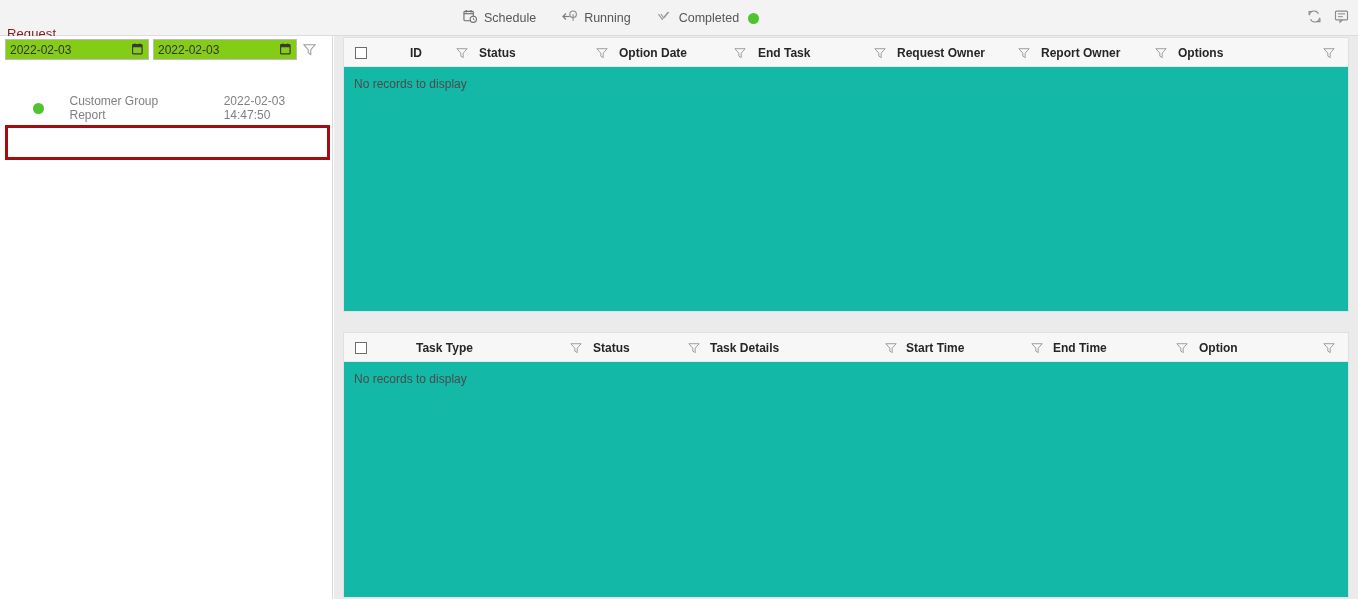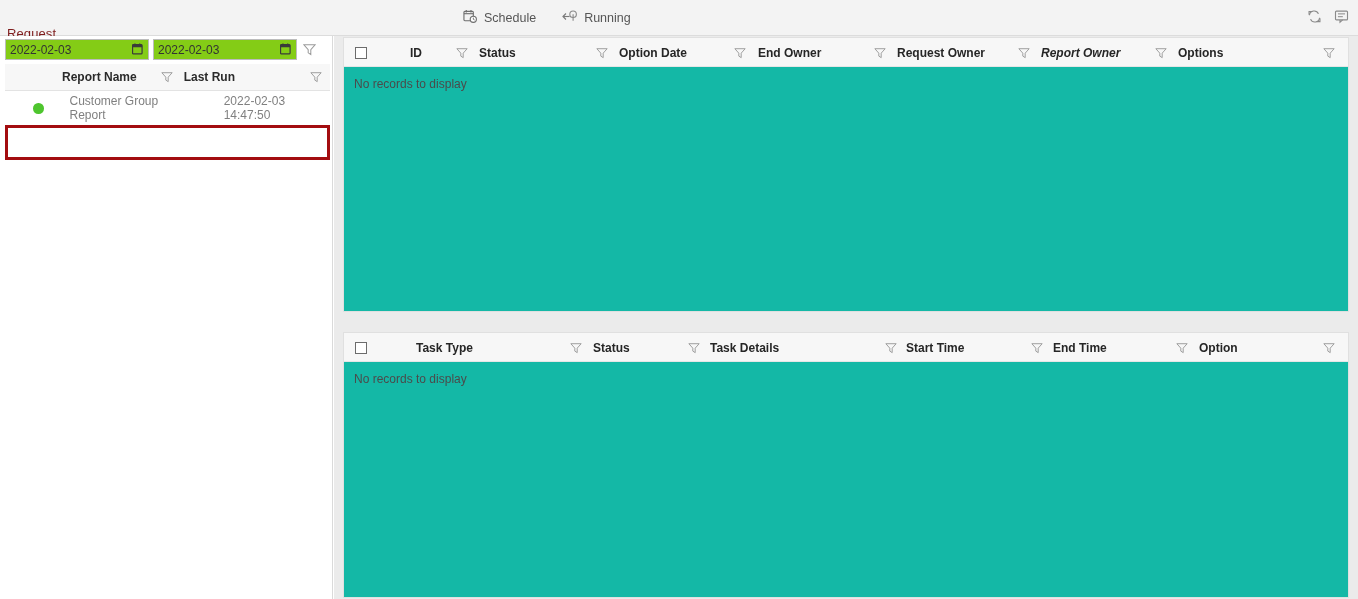--- a/index.html
+++ b/index.html
@@ -232,20 +232,31 @@
         <svg width="16" height="15" viewBox="0 0 17 16">
           <line x1="1" y1="8" x2="8" y2="8" stroke="#7a7a7a" stroke-width="1.2"></line>
           <polyline points="4.2,4.8 1,8 4.2,11.2" fill="none" stroke="#7a7a7a" stroke-width="1.2"></polyline>
           <circle cx="11.8" cy="5.6" r="3.5" fill="none" stroke="#8a8a8a" stroke-width="1.2"></circle>
           <line x1="11.8" y1="5.6" x2="11.8" y2="12.6" stroke="#8a8a8a" stroke-width="1.2"></line>
         </svg>
       </span>
       <span class="tlabel">Running</span>
     </div>
 
+    <div class="tab">
+      <span class="tab-icon">
+        <svg width="16" height="15" viewBox="0 0 17 16">
+          <polyline points="1.5,5.5 5.5,11 11.5,3.5" fill="none" stroke="#9a9a9a" stroke-width="1.2"></polyline>
+          <polyline points="4.2,5.5 6.6,8.8" fill="none" stroke="#9a9a9a" stroke-width="1.2"></polyline>
+          <polyline points="7.4,9.6 12.6,3" fill="none" stroke="#9a9a9a" stroke-width="1.2"></polyline>
+        </svg>
+      </span>
+      <span class="tlabel">Completed</span>
+      <span class="green-dot-tab"></span>
+    </div>
 
   </div>
 
   <div id="topbar-actions">
     <span class="tb-act">
       <svg width="15" height="15" viewBox="0 0 16 16">
         <polyline points="2.2,6.2 2.2,2.6 5.8,2.6" fill="none" stroke="#8a8a8a" stroke-width="1.2"></polyline>
         <path d="M2.6 6.6 A5 5 0 0 1 12.2 5.2" fill="none" stroke="#8a8a8a" stroke-width="1.2"></path>
         <polyline points="13.8,9.8 13.8,13.4 10.2,13.4" fill="none" stroke="#8a8a8a" stroke-width="1.2"></polyline>
         <path d="M13.4 9.4 A5 5 0 0 1 3.8 10.8" fill="none" stroke="#8a8a8a" stroke-width="1.2"></path>
@@ -287,34 +298,20 @@
         </svg>
       </span>
     </div>
     <span class="funnel-btn">
       <svg width="13" height="13" viewBox="0 0 14 14">
         <polygon points="1,2 13,2 8.4,7.2 8.4,12.4 5.6,10.6 5.6,7.2" fill="none" stroke="#9a9a9a" stroke-width="1.1"></polygon>
       </svg>
     </span>
   </div>
 
-  <div id="rn-header">
-    <span class="lh-cell" style="margin-left:57px;">Report Name</span>
-    <span class="funnel-btn" style="margin-left:22px;">
-      <svg width="12" height="12" viewBox="0 0 14 14">
-        <polygon points="1,2 13,2 8.4,7.2 8.4,12.4 5.6,10.6 5.6,7.2" fill="none" stroke="#9a9a9a" stroke-width="1.1"></polygon>
-      </svg>
-    </span>
-    <span class="lh-cell" style="margin-left:9px;">Last Run</span>
-    <span class="funnel-btn hfunnel" style="margin-right:6px;">
-      <svg width="12" height="12" viewBox="0 0 14 14">
-        <polygon points="1,2 13,2 8.4,7.2 8.4,12.4 5.6,10.6 5.6,7.2" fill="none" stroke="#9a9a9a" stroke-width="1.1"></polygon>
-      </svg>
-    </span>
-  </div>
 
   <div id="report-row">
     <span id="row-dot"></span>
     <span id="row-name">Customer Group Report</span>
     <span id="row-lastrun">2022-02-03 14:47:50</span>
   </div>
   <div id="redbox"></div>
 </div>
 
 <div id="right-area">
@@ -337,35 +334,35 @@
           </svg>
       </span>
 
       <span class="gh-cell" style="left:275px;">Option Date</span>
       <span class="gh-funnel" style="left:390px;">
         <svg width="12" height="12" viewBox="0 0 14 14">
             <polygon points="1,2 13,2 8.4,7.2 8.4,12.4 5.6,10.6 5.6,7.2" fill="none" stroke="#9a9a9a" stroke-width="1.1"></polygon>
           </svg>
       </span>
 
-      <span class="gh-cell" style="left:414px;">End Owner</span>
+      <span class="gh-cell" style="left:414px;">End Task</span>
       <span class="gh-funnel" style="left:530px;">
         <svg width="12" height="12" viewBox="0 0 14 14">
             <polygon points="1,2 13,2 8.4,7.2 8.4,12.4 5.6,10.6 5.6,7.2" fill="none" stroke="#9a9a9a" stroke-width="1.1"></polygon>
           </svg>
       </span>
 
       <span class="gh-cell" style="left:553px;">Request Owner</span>
       <span class="gh-funnel" style="left:674px;">
         <svg width="12" height="12" viewBox="0 0 14 14">
             <polygon points="1,2 13,2 8.4,7.2 8.4,12.4 5.6,10.6 5.6,7.2" fill="none" stroke="#9a9a9a" stroke-width="1.1"></polygon>
           </svg>
       </span>
 
-      <span class="gh-cell" style="left:697px;font-style:italic;">Report Owner</span>
+      <span class="gh-cell" style="left:697px;">Report Owner</span>
       <span class="gh-funnel" style="left:811px;">
         <svg width="12" height="12" viewBox="0 0 14 14">
             <polygon points="1,2 13,2 8.4,7.2 8.4,12.4 5.6,10.6 5.6,7.2" fill="none" stroke="#9a9a9a" stroke-width="1.1"></polygon>
           </svg>
       </span>
 
       <span class="gh-cell" style="left:834px;">Options</span>
       <span class="gh-funnel" style="left:979px;">
         <svg width="12" height="12" viewBox="0 0 14 14">
             <polygon points="1,2 13,2 8.4,7.2 8.4,12.4 5.6,10.6 5.6,7.2" fill="none" stroke="#9a9a9a" stroke-width="1.1"></polygon>

